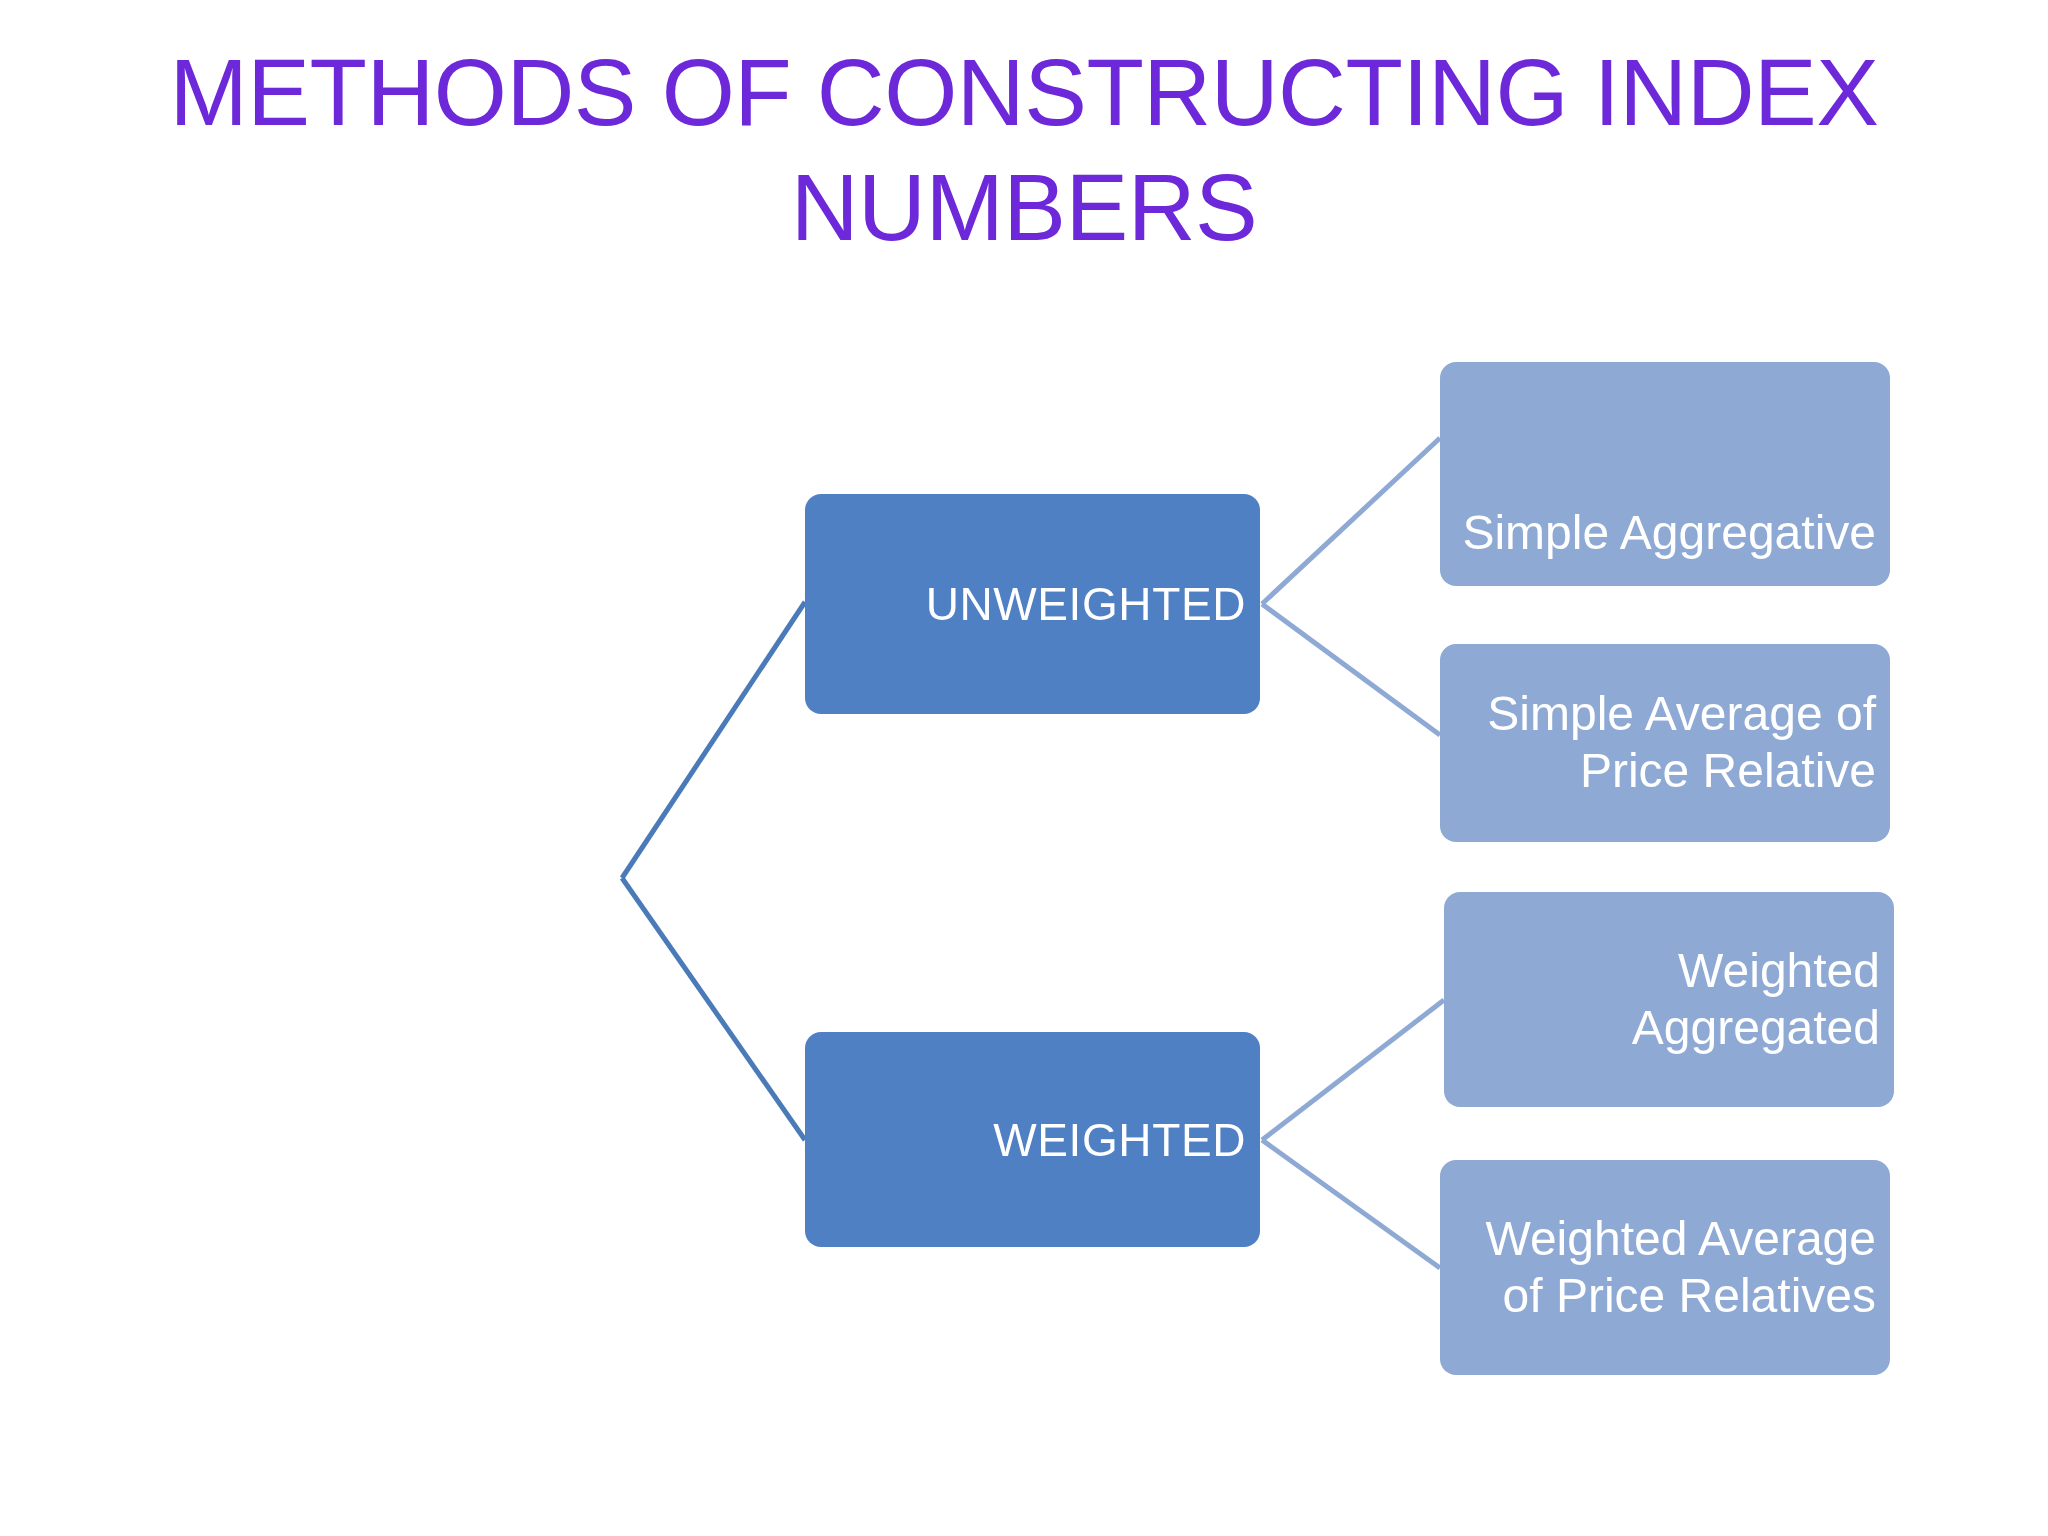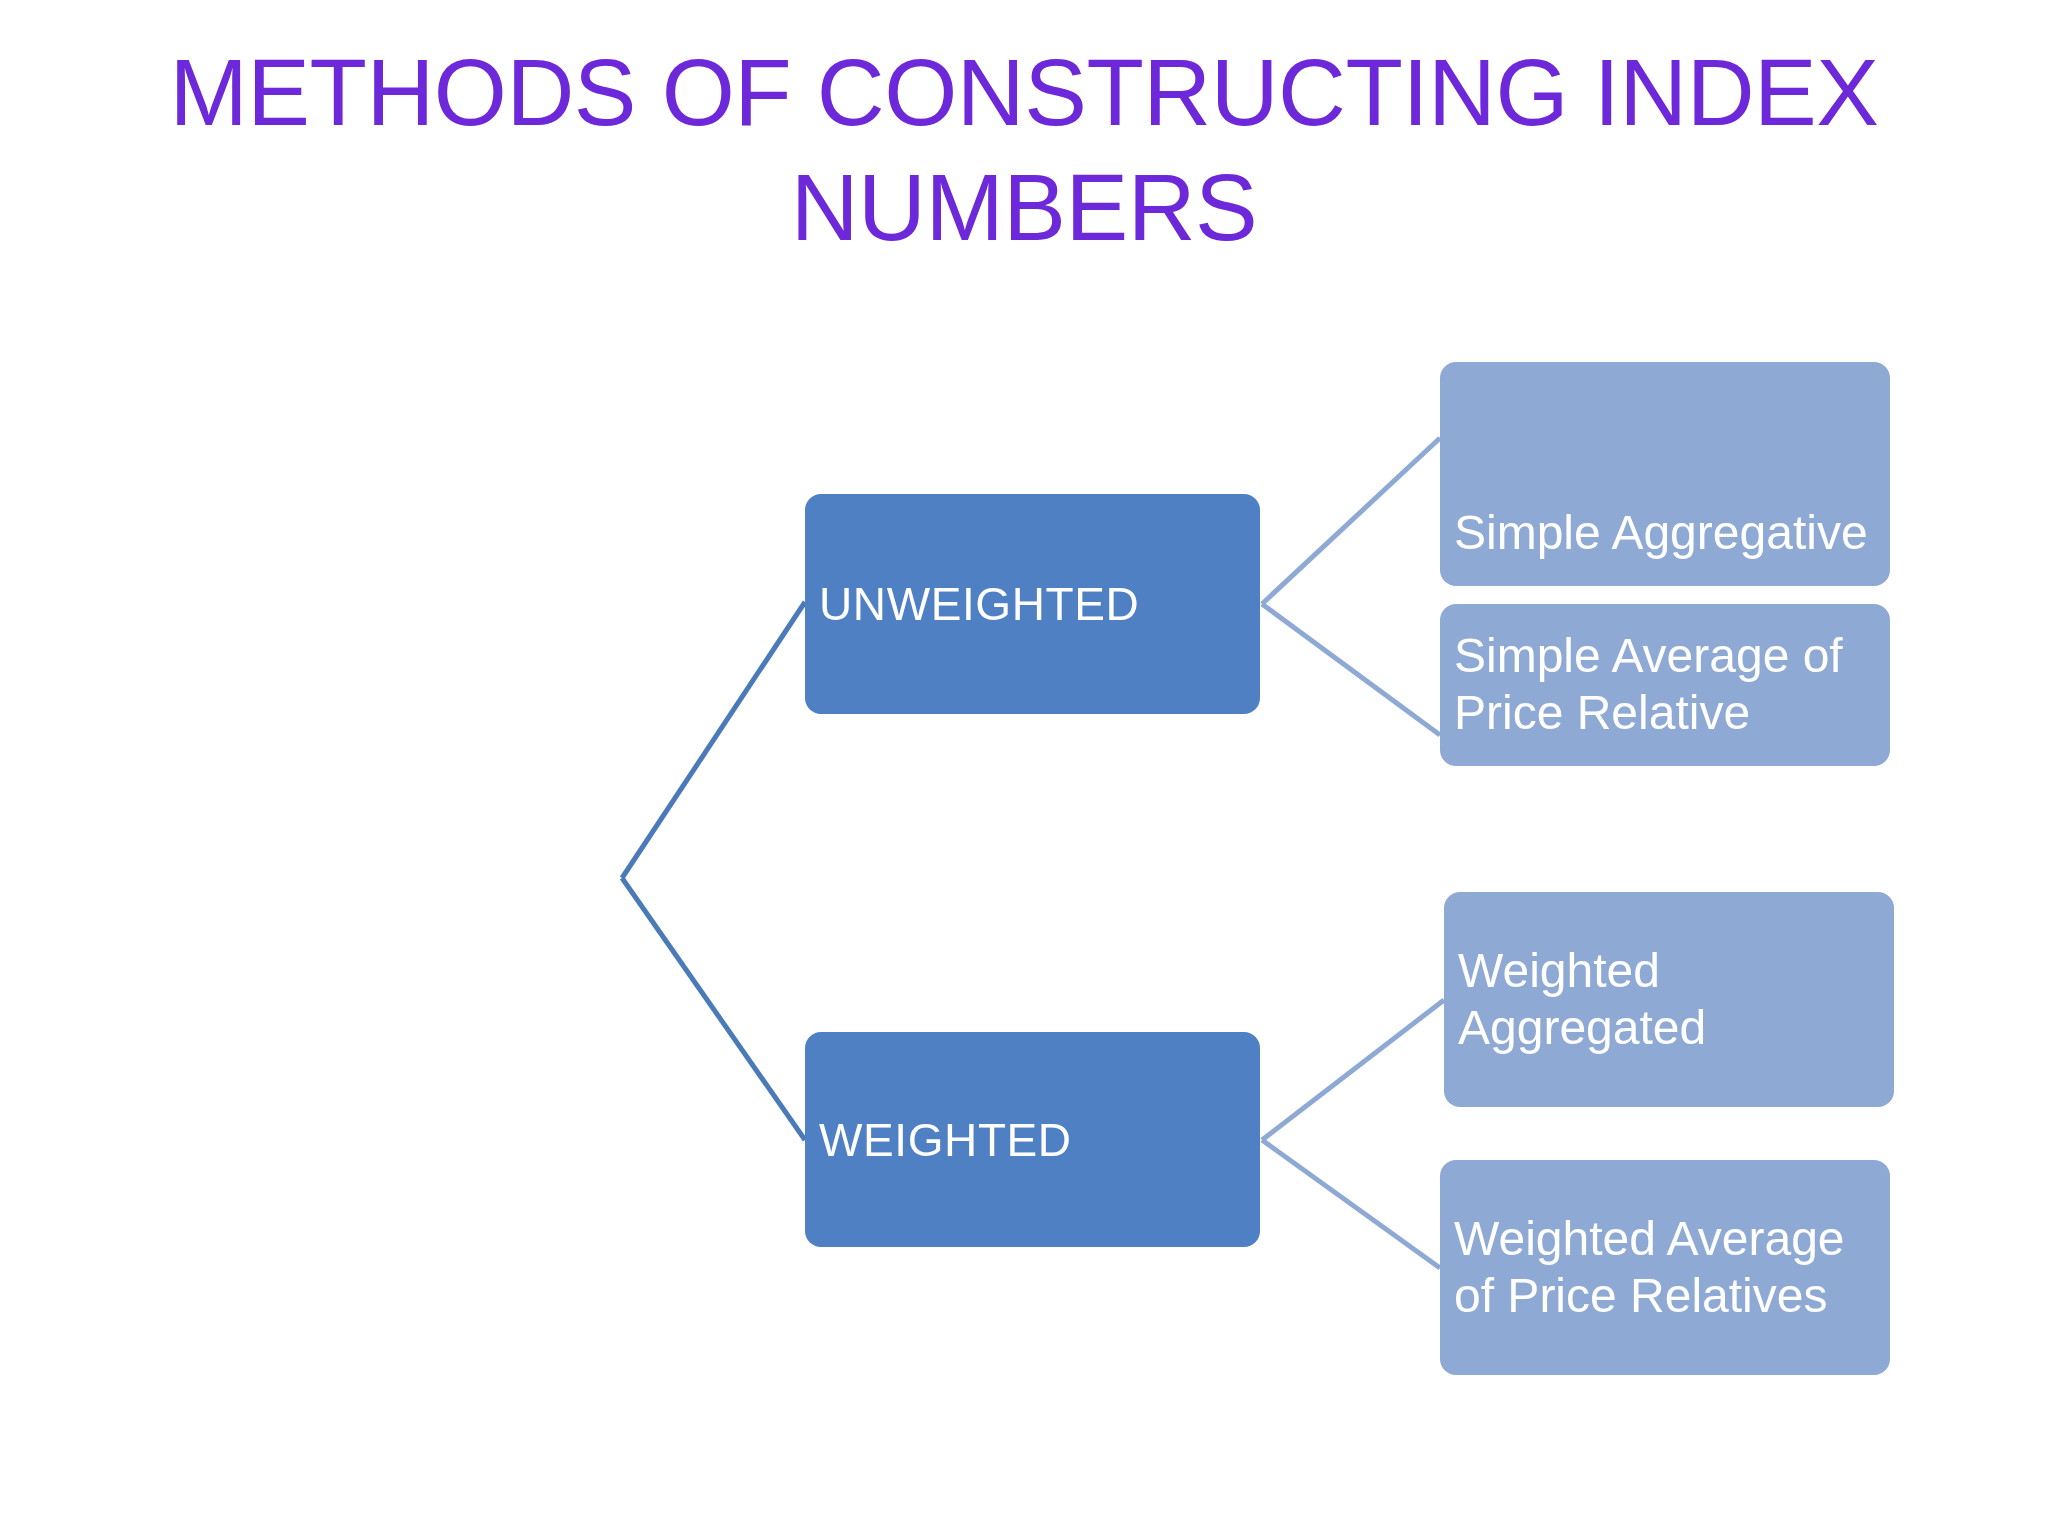--- a/index.html
+++ b/index.html
@@ -42,21 +42,21 @@
   }
 
   
   .node {
     position: absolute;
     box-sizing: border-box;
     border-radius: 16px;
     display: flex;
     align-items: center;
     justify-content: center;
-    text-align: left;
+    text-align: right;
     color: #ffffff;
     font-family: "Liberation Sans", sans-serif;
     font-weight: 400;
     padding: 0 14px;
   }
 
   .node .node-label {
     display: block;
     width: 100%;
     white-space: pre-line;
@@ -101,22 +101,22 @@
     font-size: 48px;
     line-height: 1.18;
   }
   #leaf-simple-aggregative {
     top: 362px;
     height: 224px;
     align-items: flex-end;
     padding-bottom: 24px;
   }
   #leaf-simple-average {
-    top: 604px;
-    height: 162px;
+    top: 644px;
+    height: 198px;
   }
   #leaf-weighted-aggregated {
     left: 1444px;
     top: 892px;
     height: 215px;
   }
   #leaf-weighted-average {
     top: 1160px;
     height: 215px;
   }

